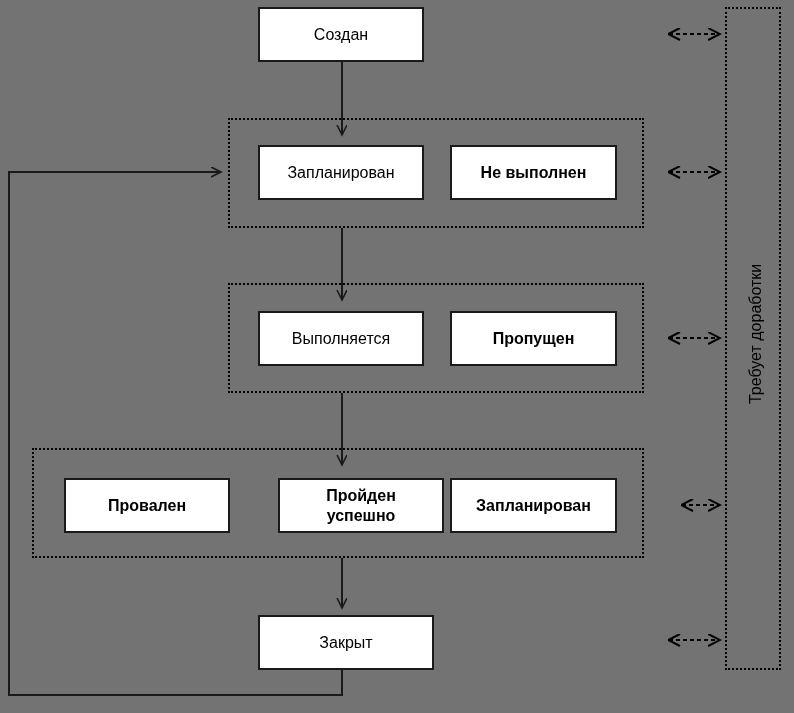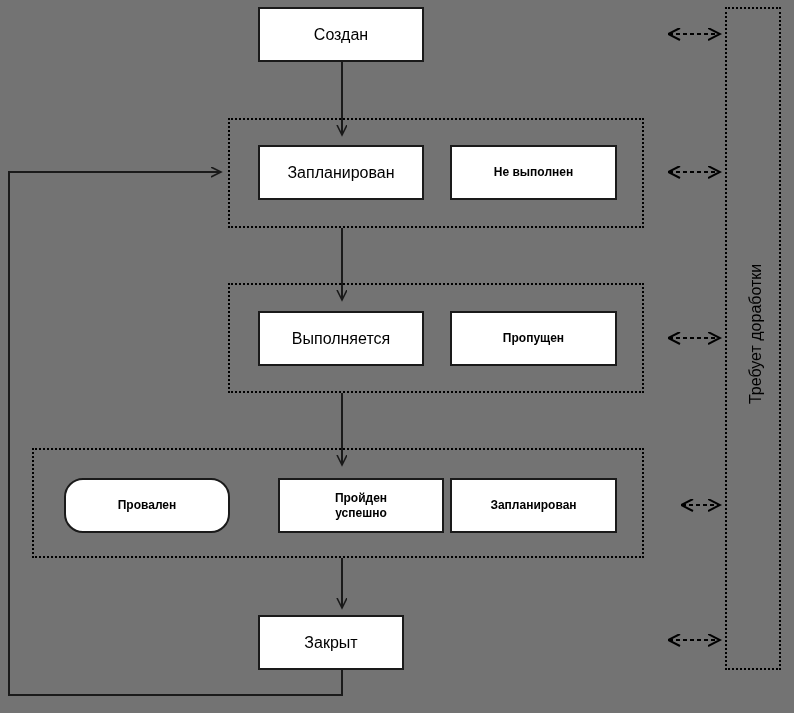--- a/index.html
+++ b/index.html
@@ -28,21 +28,21 @@
     border: 2px solid #1a1a1a;
     background: #ffffff;
     display: flex;
     align-items: center;
     justify-content: center;
     text-align: center;
     color: #000000;
     line-height: 1.22;
   }
   .node-normal { font-weight: 400; font-size: 16px; }
-  .node-bold   { font-weight: 700; font-size: 12px; }
+  .node-bold   { font-weight: 700; font-size: 16px; }
   .node-label { display: block; white-space: pre-line; }
   .group-box {
     position: absolute;
     box-sizing: border-box;
     border: 2px dotted #000000;
     background: transparent;
   }
   .side-panel {
     position: absolute;
     box-sizing: border-box;
@@ -115,34 +115,34 @@
   </div>
 
   <div class="node-box node-normal" style="left:258px; top:311px; width:166px; height:55px;text-align:center;">
     <span class="node-label">Выполняется</span>
   </div>
 
   <div class="node-box node-bold" style="left:450px; top:311px; width:167px; height:55px;">
     <span class="node-label">Пропущен</span>
   </div>
 
-  <div class="node-box node-bold" style="left:64px; top:478px; width:166px; height:55px;border-radius:19px;">
+  <div class="node-box node-bold" style="left:64px; top:478px; width:166px; height:55px;">
     <span class="node-label">Провален</span>
   </div>
 
   <div class="node-box node-bold" style="left:258px; top:478px; width:166px; height:55px;margin-left:20px;">
     <span class="node-label">Пройден
 успешно</span>
   </div>
 
   <div class="node-box node-bold" style="left:450px; top:478px; width:167px; height:55px;">
     <span class="node-label">Запланирован</span>
   </div>
 
-  <div class="node-box node-normal" style="left:258px; top:615px; width:146px; height:55px;">
+  <div class="node-box node-normal" style="left:258px; top:615px; width:176px; height:55px;">
     <span class="node-label">Закрыт</span>
   </div>
 
   <div class="side-panel" style="left:725px; top:7px; width:56px; height:663px;"></div>
   <div class="side-panel-label" style="left:747px; top:404px;">Требует доработки</div>
 
   <svg class="layer" viewBox="0 0 794 713" xmlns="http://www.w3.org/2000/svg">
     <g>
       <line x1="669" y1="34" x2="719" y2="34" stroke="#000000" stroke-width="2" stroke-dasharray="4,3" marker-end="url(#arrow-dash-end)" marker-start="url(#arrow-dash-start)"></line>
     </g>

